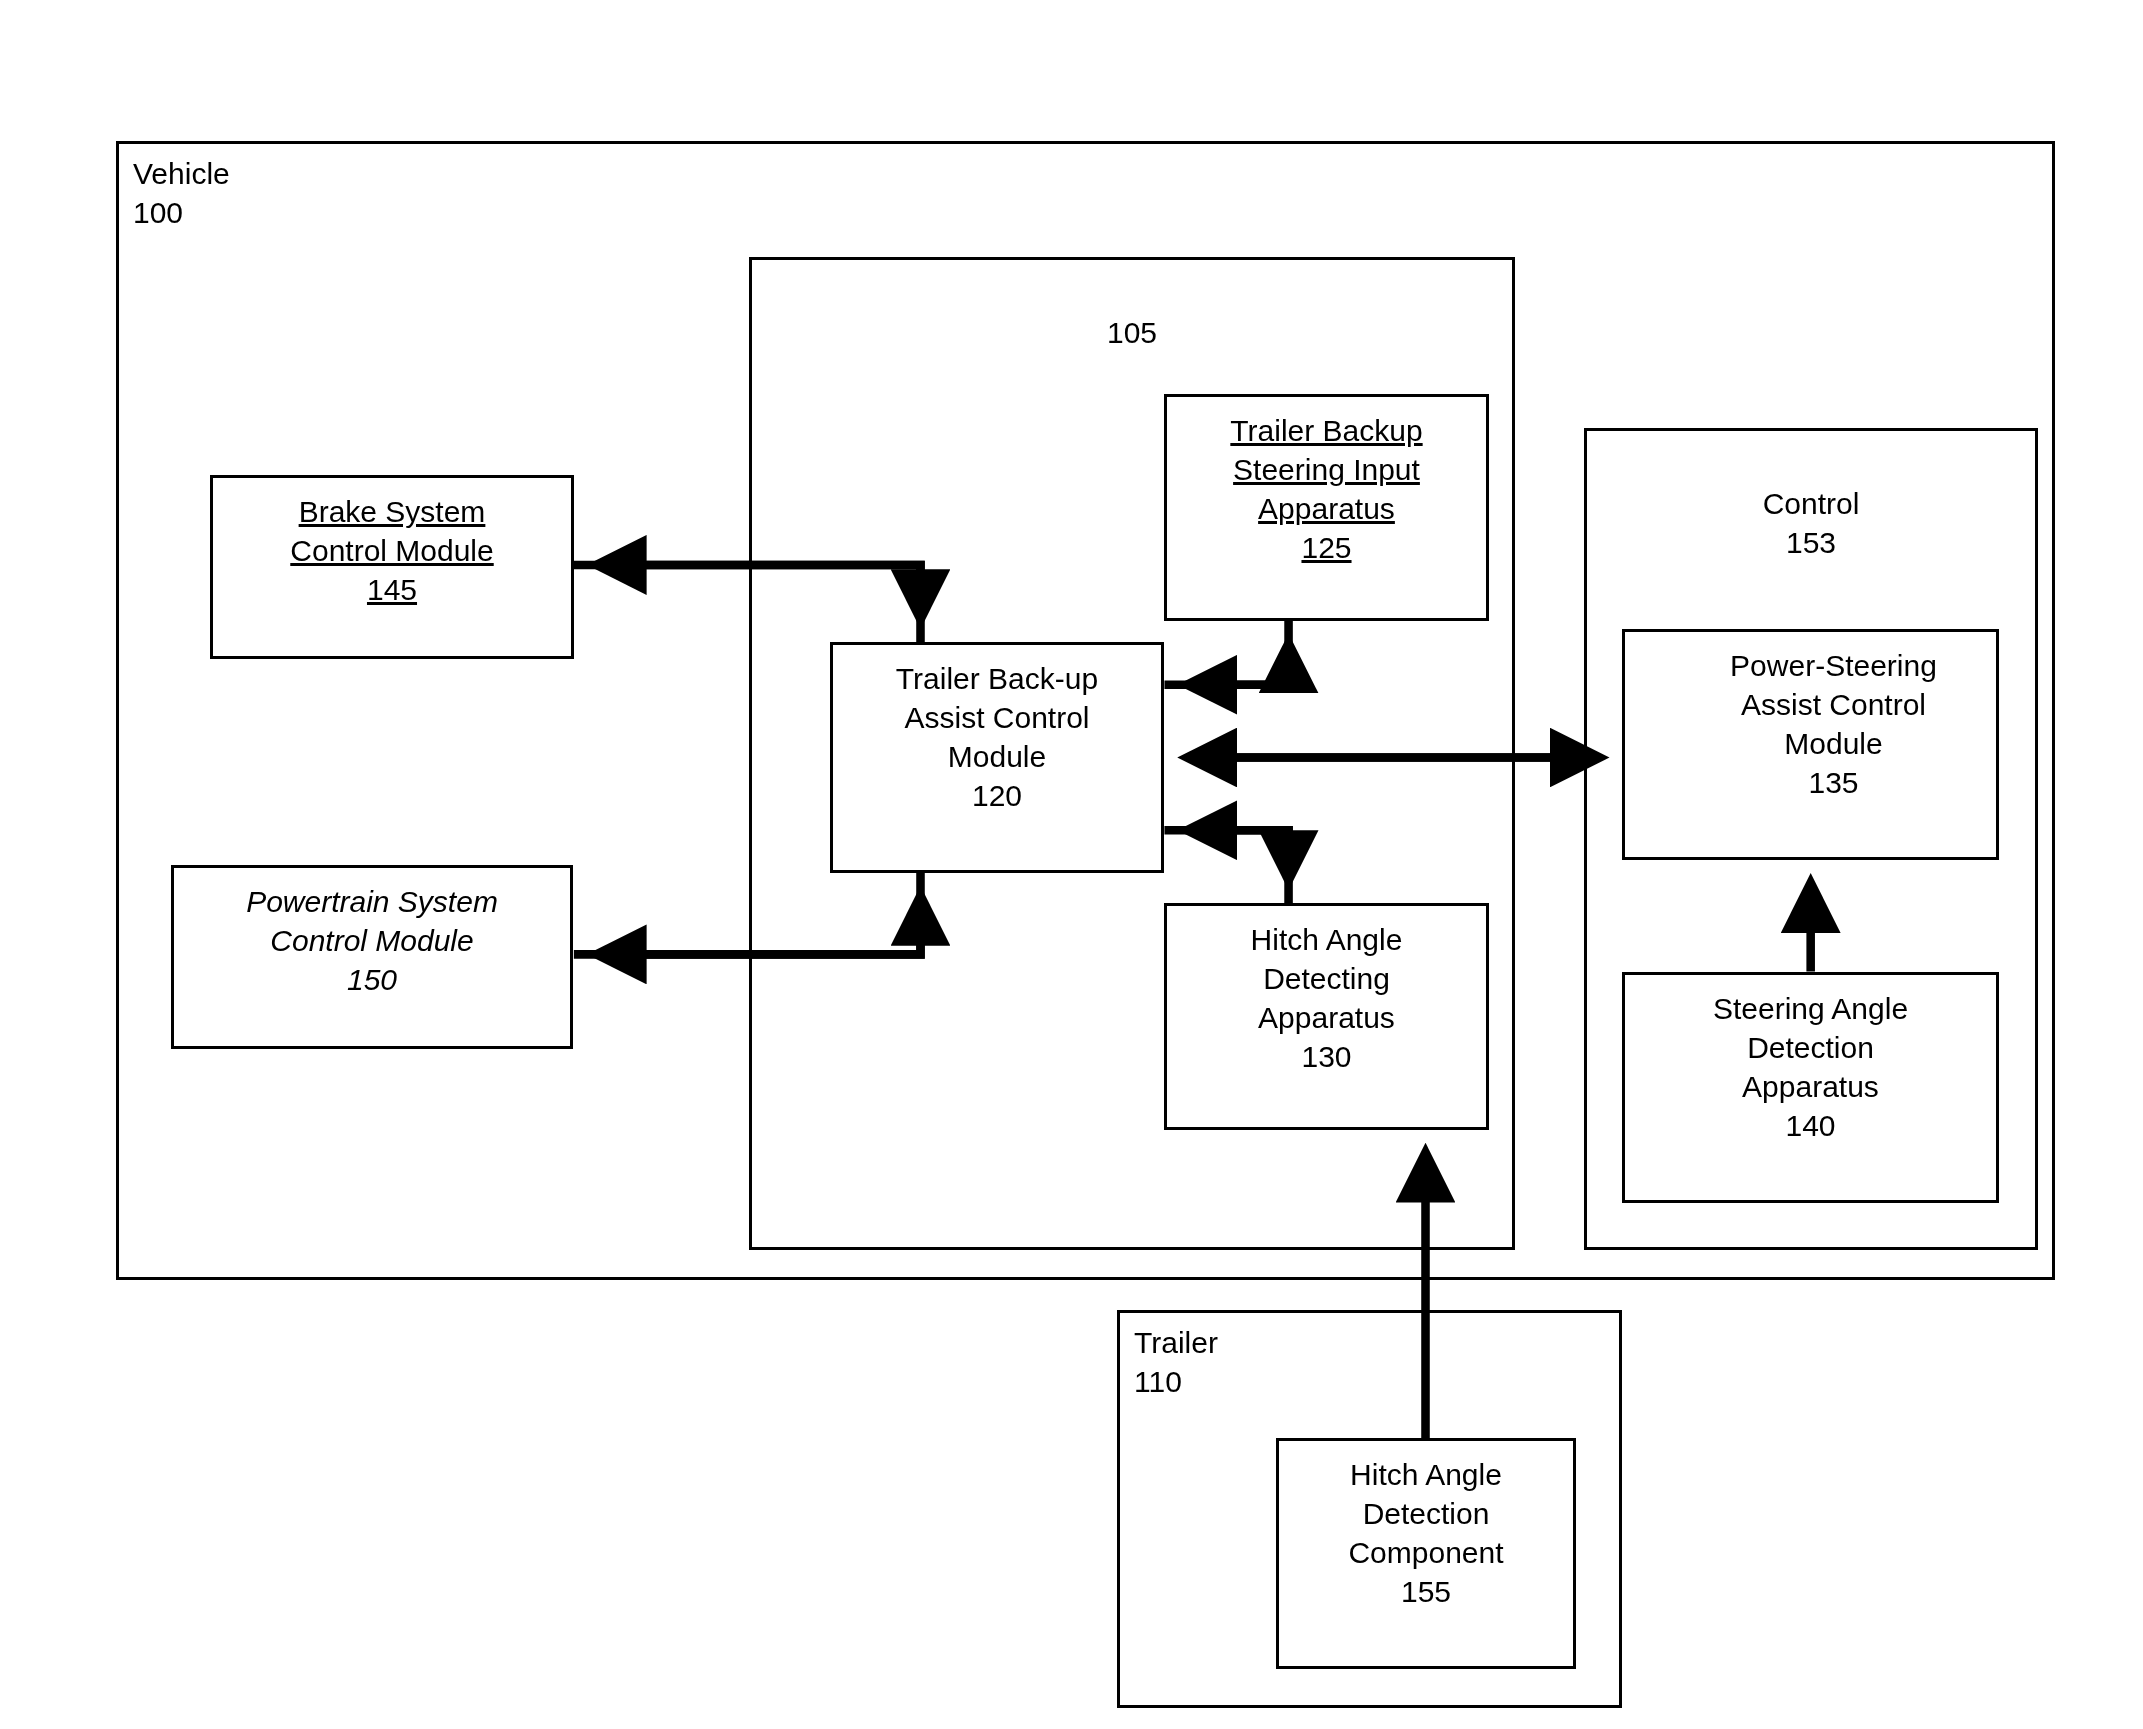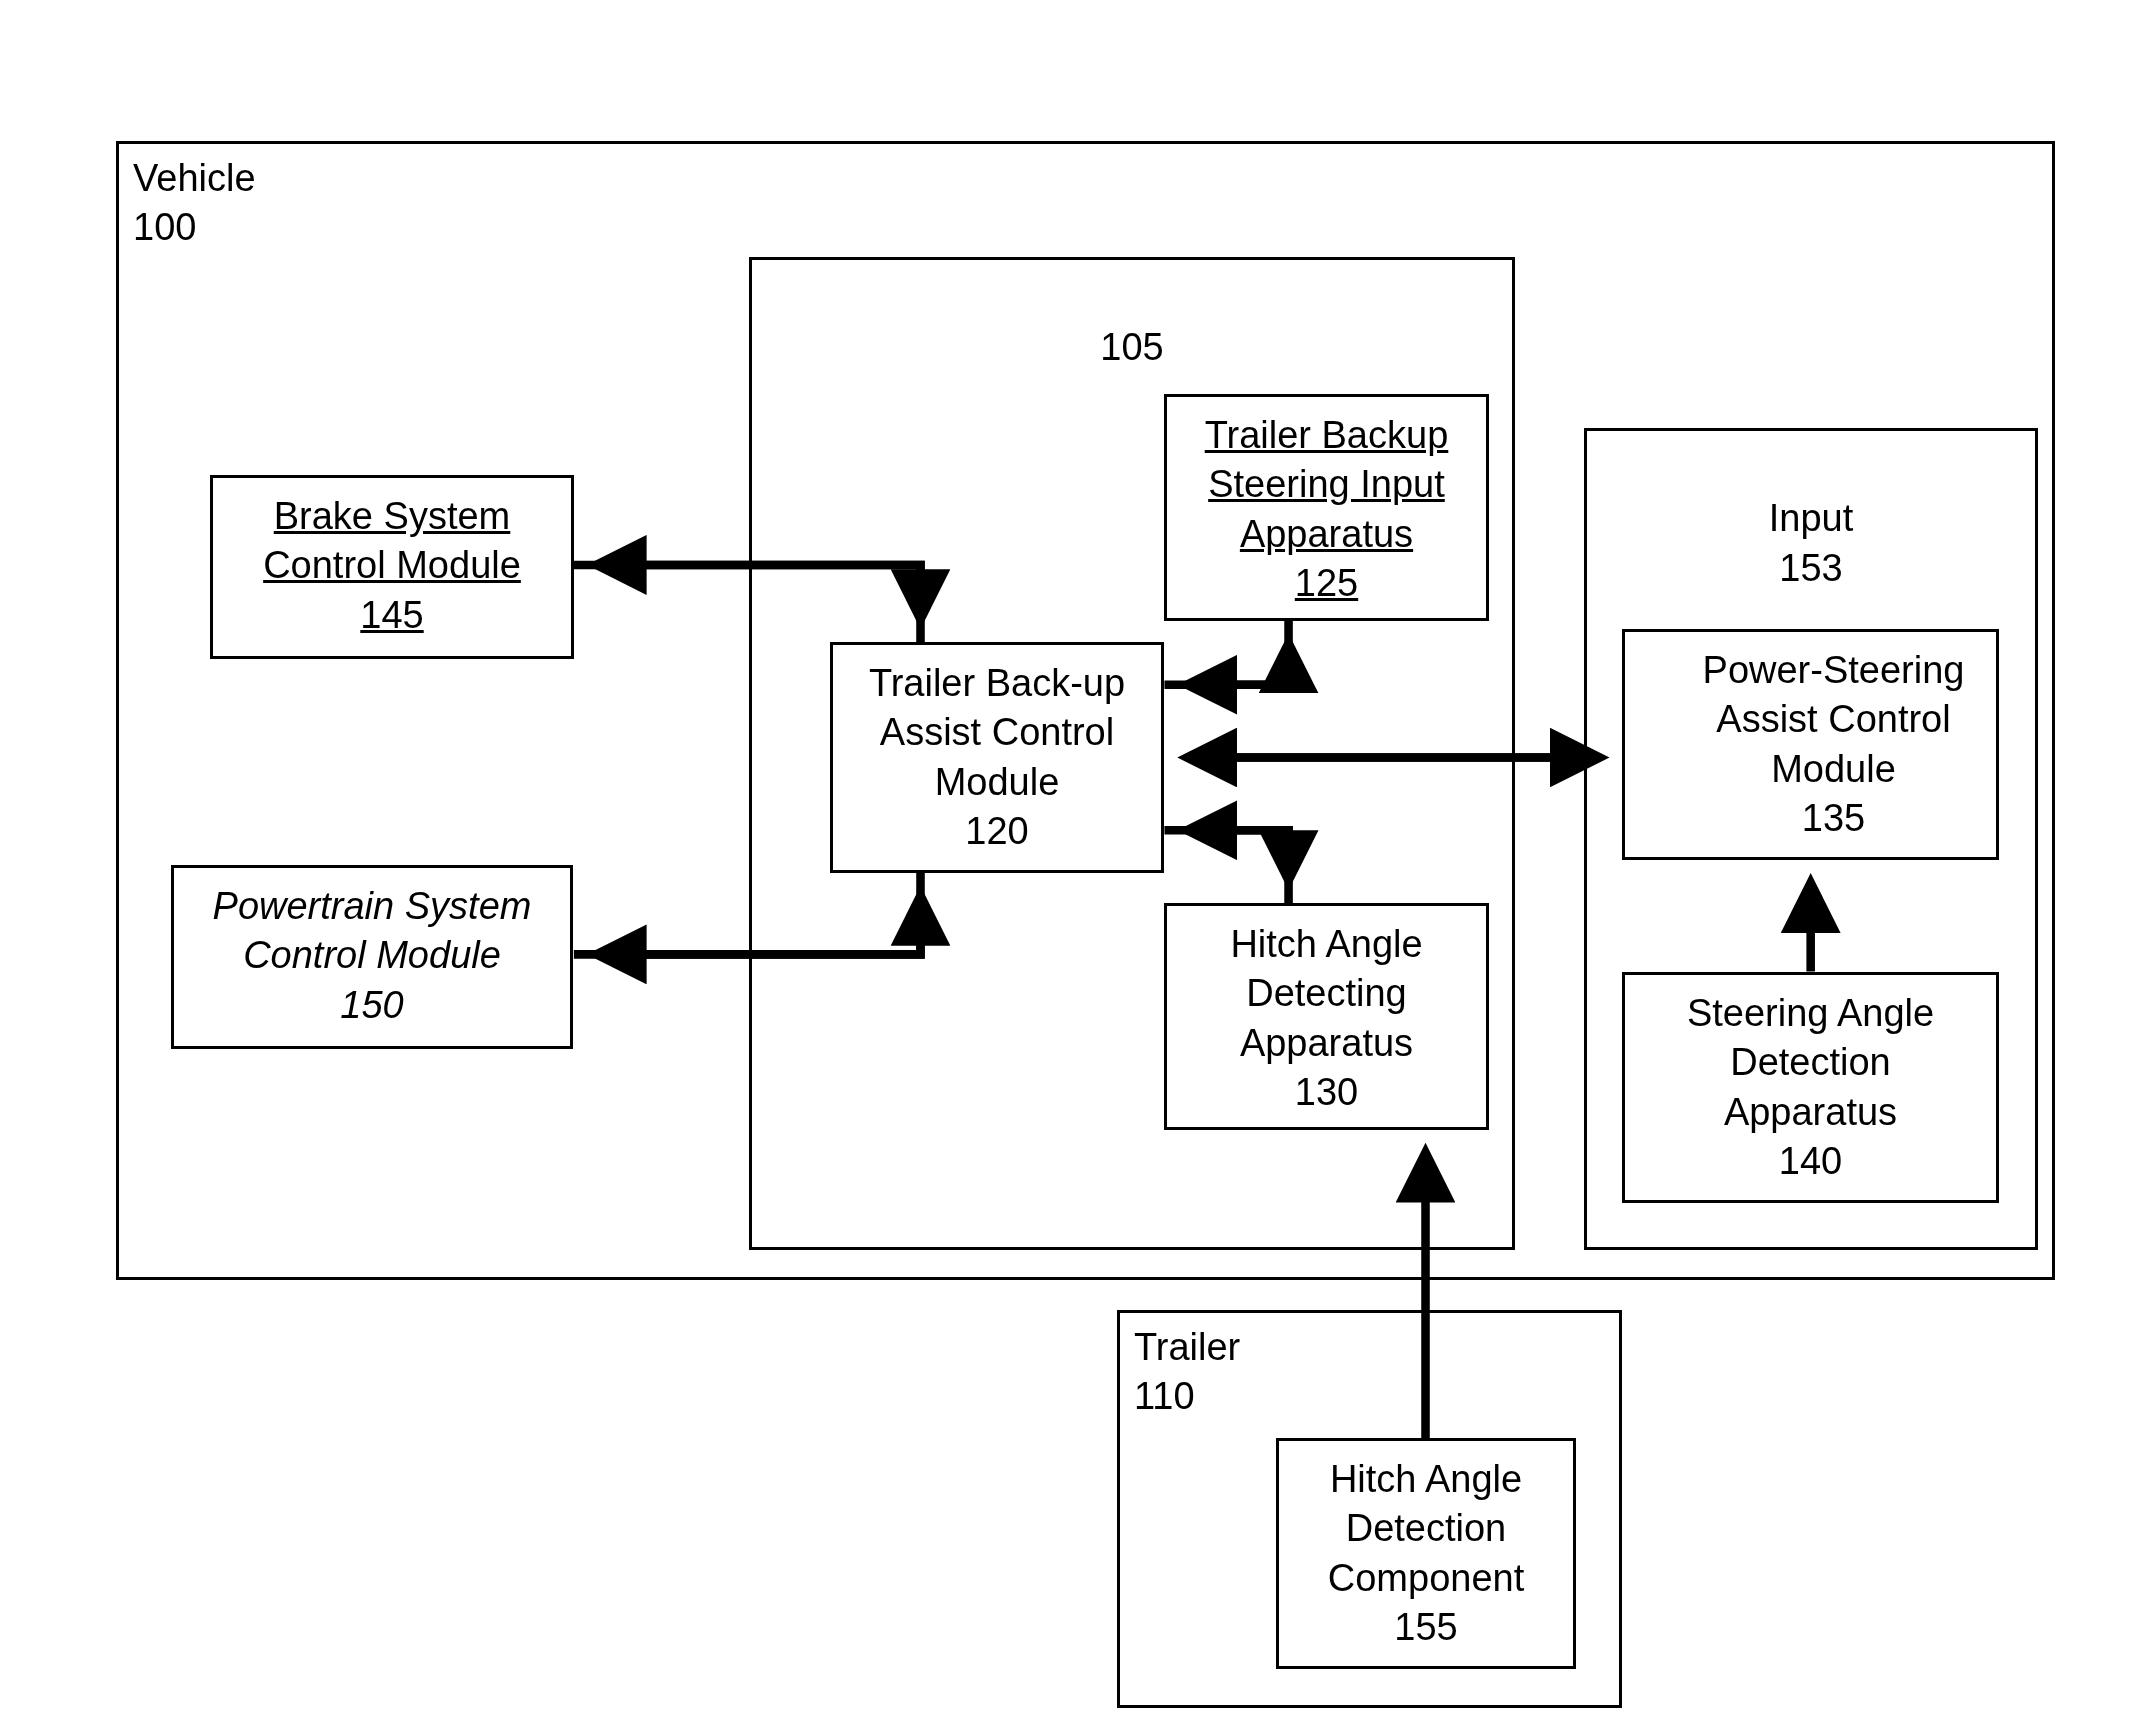--- a/index.html
+++ b/index.html
@@ -14,21 +14,21 @@
       height: 1729px;
       position: relative;
     }
     .box {
       position: absolute;
       border: 3.4px solid #000;
       background: #fff;
     }
     .label {
       position: absolute;
-      font-size: 38px;
+      font-size: 30px;
       line-height: 1.3;
       color: #000;
     }
     .label-center {
       text-align: center;
     }
     .label-left {
       text-align: left;
     }
     svg.arrows {
@@ -89,21 +89,21 @@
 <div class="box" style="left:171px; top:865px; width:402px; height:184px;"></div>
 <div class="label label-center" style="left:171px; top:882px; width:402px;font-style:italic;">
   <span>Powertrain System</span><br>
   <span>Control Module</span><br>
   <span>150</span>
 </div>
 
 <div class="box" style="left:1584px; top:428px; width:454px; height:822px;"></div>
 <div class="label label-center" style="left:1584px; top:445px; width:454px;">
   <br>
-  <span>Input</span><br>
+  <span>Control</span><br>
   <span>153</span>
 </div>
 
 <div class="box" style="left:1622px; top:629px; width:377px; height:231px;"></div>
 <div class="label label-center" style="left:1622px; top:646px; width:423px;">
   <span>Power-Steering</span><br>
   <span>Assist Control</span><br>
   <span>Module</span><br>
   <span>135</span>
 </div>

